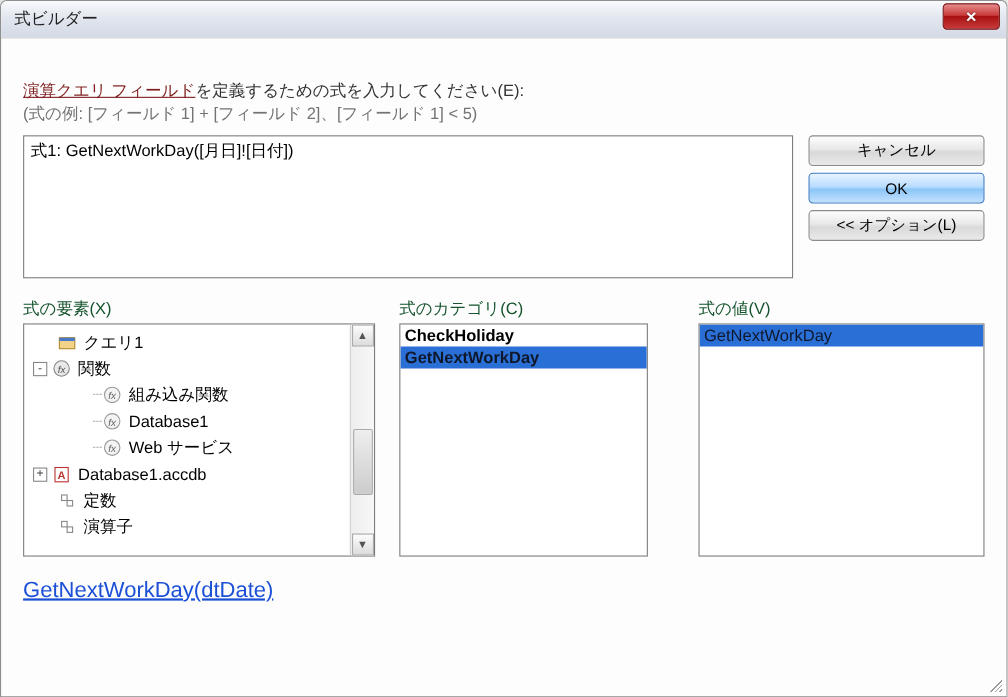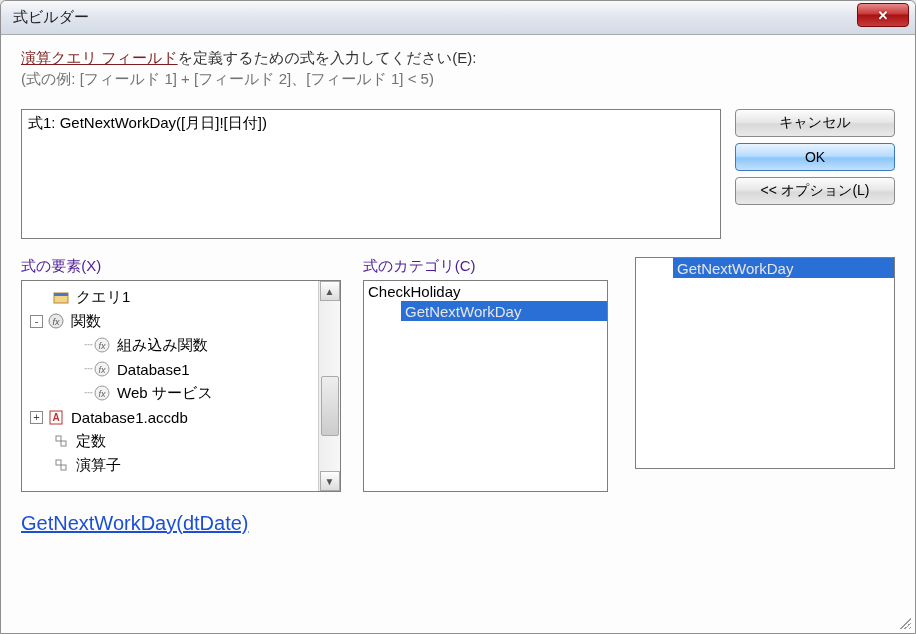--- a/index.html
+++ b/index.html
@@ -9,21 +9,21 @@
   font-size: 14px;
   background: #eee;
   overflow: hidden;
 }
 .window {
   width: 916px; height: 634px;
   background: #fdfdfd;
   border: 1px solid #8f8f8f;
   border-radius: 6px 6px 0 0;
   box-shadow: 0 2px 10px rgba(0,0,0,0.2);
-  display: flex; flex-direction: column;
+  display: flex; flex-direction: column; gap: 24px;
 }
 .titlebar {
   height: 34px;
   background: linear-gradient(to bottom, #f8f9fb 0%, #e0e5ee 50%, #d4dae6 100%);
   border-bottom: 1px solid #aaa;
   border-radius: 6px 6px 0 0;
   display: flex; align-items: center;
   padding: 0 4px 0 12px;
   position: relative;
 }
@@ -40,21 +40,21 @@
 }
 .close-btn span { text-shadow: 0 0 2px rgba(0,0,0,0.5); }
 .content {
   flex: 1; padding: 14px 20px 10px 20px;
   display: flex; flex-direction: column;
   position: relative;
 }
 .instruction { color: #333; margin-bottom: 2px; font-size: 15px; }
 .instruction .link { color: #7f1d1d; text-decoration: underline; cursor: pointer; }
 .example { color: #737373; margin-bottom: 10px; font-size: 15px; }
-.row-top { display: flex; gap: 14px; margin-bottom: 18px; margin-top: 10px; }
+.row-top { display: flex; gap: 14px; margin-bottom: 18px; }
 .expr-box {
   flex: 1;
   height: 130px;
   border: 1px solid #7d7d7d;
   background: #fff;
   padding: 4px 6px;
   font-size: 15px;
   font-family: "MS UI Gothic", sans-serif;
   resize: none;
   outline: none;
@@ -68,21 +68,21 @@
   font-size: 14px;
   cursor: pointer;
   display: flex; align-items: center; justify-content: center;
 }
 .btn.default {
   background: linear-gradient(to bottom, #eaf4ff 0%, #b8dcff 45%, #8cc6f7 55%, #c4e1ff 100%);
   border: 1px solid #3a7ac4;
 }
 .row-lists { display: flex; gap: 22px; }
 .col { display: flex; flex-direction: column; }
-.col-label { font-size: 15px; margin-bottom: 4px; color: #4c1d95; }
+.col-label { font-size: 15px; margin-bottom: 4px; color: #14532d; }
 .listbox {
   border: 1px solid #7d7d7d;
   background: #fff;
   overflow: hidden;
 }
 .col-elements { flex: 0 0 320px; }
 .col-category { flex: 0 0 250px; }
 .col-value    { flex: 0 0 260px; }
 .tree-box {
   width: 320px; height: 212px;
@@ -109,24 +109,24 @@
   font-size: 11px; line-height: 1; margin-right: 4px; color: #444;
   cursor: pointer;
 }
 .ticon {
   width: 20px; height: 16px; display: inline-flex; align-items:center; justify-content:center;
   margin-right: 4px;
   text-decoration: underline;
 }
 .ticon.query svg, .ticon.fx svg, .ticon.acc svg, .ticon.const svg { display:block; }
 .cat-box, .val-box { height: 212px; font-size: 15px; }
-.cat-box { width: 245px; }
+.cat-box { width: 226px; font-weight: bold; }
 .val-box { width: 260px; }
 .li-item { height: 20px; padding: 0 4px; display: flex; align-items: center; cursor: pointer; }
-.li-item.selected { background: #2a6fd6; color: #e5e5e5; margin-left: 37px; }
+.li-item.selected { background: #2a6fd6; color: #0f172a; }
 .footer-link { margin-top: 20px; color: #1a4fd6; text-decoration: underline; font-size: 20px; cursor: pointer; display:inline-block; }
 .resize-grip {
   position: absolute; right: 4px; bottom: 4px;
   width: 14px; height: 14px;
   background:
     linear-gradient(135deg, transparent 60%, #999 60%, #999 65%, transparent 65%,
                     transparent 75%, #999 75%, #999 80%, transparent 80%,
                     transparent 90%, #999 90%, #999 95%, transparent 95%);
 }
 .conn { display:inline-block; color:#bbb; margin:0 2px 0 -2px; font-family: monospace; letter-spacing:-2px; }
@@ -261,20 +261,21 @@
 
       <div class="col col-category">
         <div class="col-label">式のカテゴリ(C)</div>
         <div class="listbox cat-box">
           <div class="li-item">CheckHoliday</div>
           <div class="li-item selected">GetNextWorkDay</div>
         </div>
       </div>
 
       <div class="col col-value">
+        <div class="col-label">式の値(V)</div>
         <div class="listbox val-box">
           <div class="li-item selected">GetNextWorkDay</div>
         </div>
       </div>
 
     </div>
 
     <a class="footer-link">GetNextWorkDay(dtDate)</a>
 
     <div class="resize-grip"></div>

